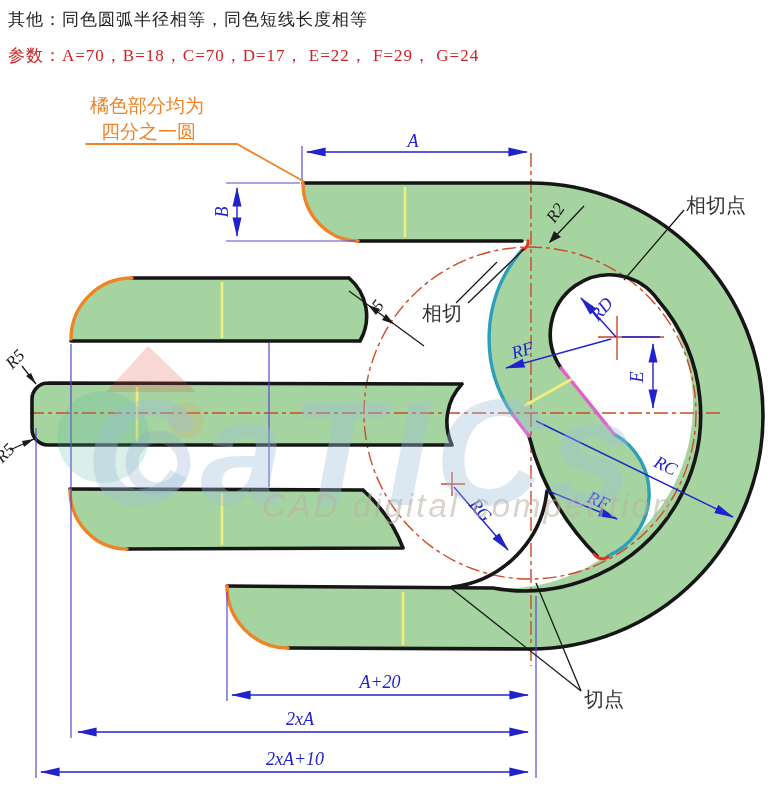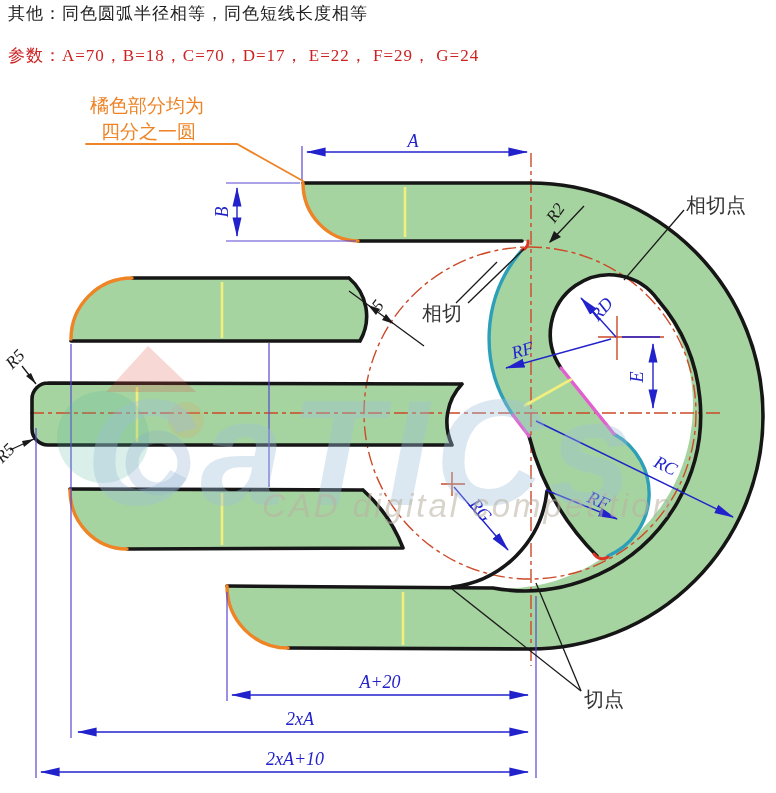--- a/index.html
+++ b/index.html
@@ -1,20 +1,20 @@
 <!DOCTYPE html>
 <html style="--green: #a6d4a0; --outline: #161616; --orange: #ee8426; --yellow: #f0ee7e; --cyan: #2e9fb8; --magenta: #e25fd0; --red: #dd3322; --centerline: #cc4a28; --dim_blue: #2222cc; --ext_violet: #5a46d2; --text_red: #cc2222; --text_black: #222222;"><head>
 <meta charset="utf-8">
 <style>
   html,body{margin:0;padding:0;background:#ffffff;}
   #stage{position:relative;width:776px;height:793px;background:#fff;overflow:hidden;
          font-family:"Liberation Sans",sans-serif;}
   .hline{position:absolute;left:8px;white-space:pre;font-family:"Liberation Serif",serif;
          font-size:17px;letter-spacing:1px;}
-  #h1{top:2px;color:var(--text_black);}
+  #h1{top:8px;color:var(--text_black);}
   #h2{top:44px;color:var(--text_red);}
   svg{position:absolute;left:0;top:0;}
   .grn{fill:var(--green);fill-rule:evenodd;stroke:none;}
   .blk{stroke:var(--outline);stroke-width:3.6;fill:none;stroke-linecap:round;}
   .org{stroke:var(--orange);stroke-width:3.4;fill:none;stroke-linecap:round;}
   .cyn{stroke:var(--cyan);stroke-width:3.4;fill:none;stroke-linecap:round;}
   .mag{stroke:var(--magenta);stroke-width:3.4;fill:none;stroke-linecap:round;}
   .red{stroke:var(--red);stroke-width:3;fill:none;stroke-linecap:round;}
   .yel{stroke:var(--yellow);stroke-width:2.6;fill:none;}
   .cl{stroke:var(--centerline);stroke-width:1.4;fill:none;stroke-dasharray:14 4 4 4;}

